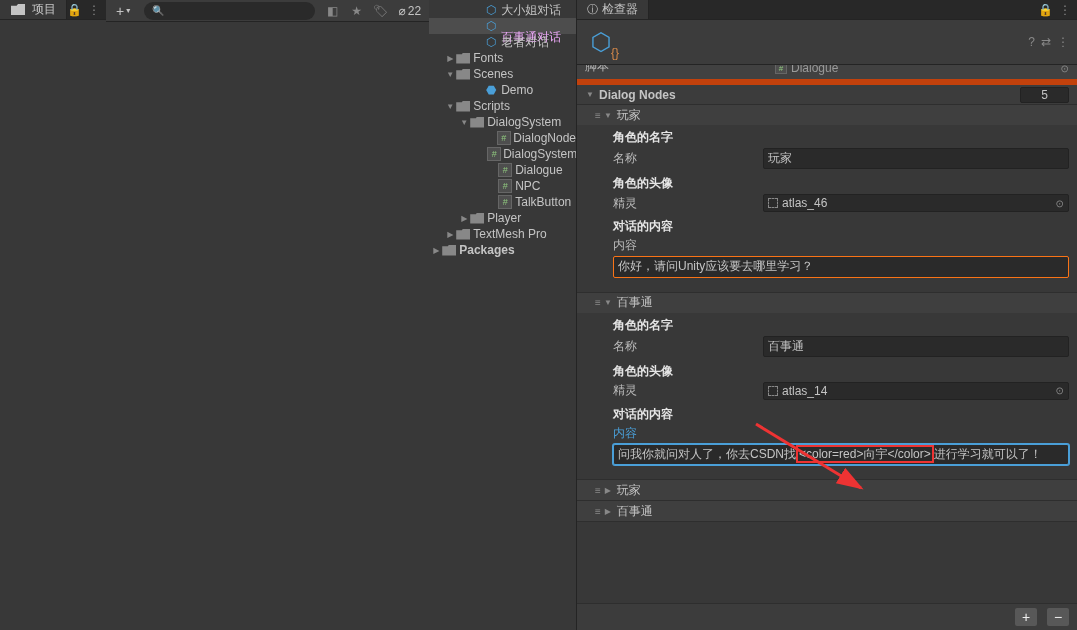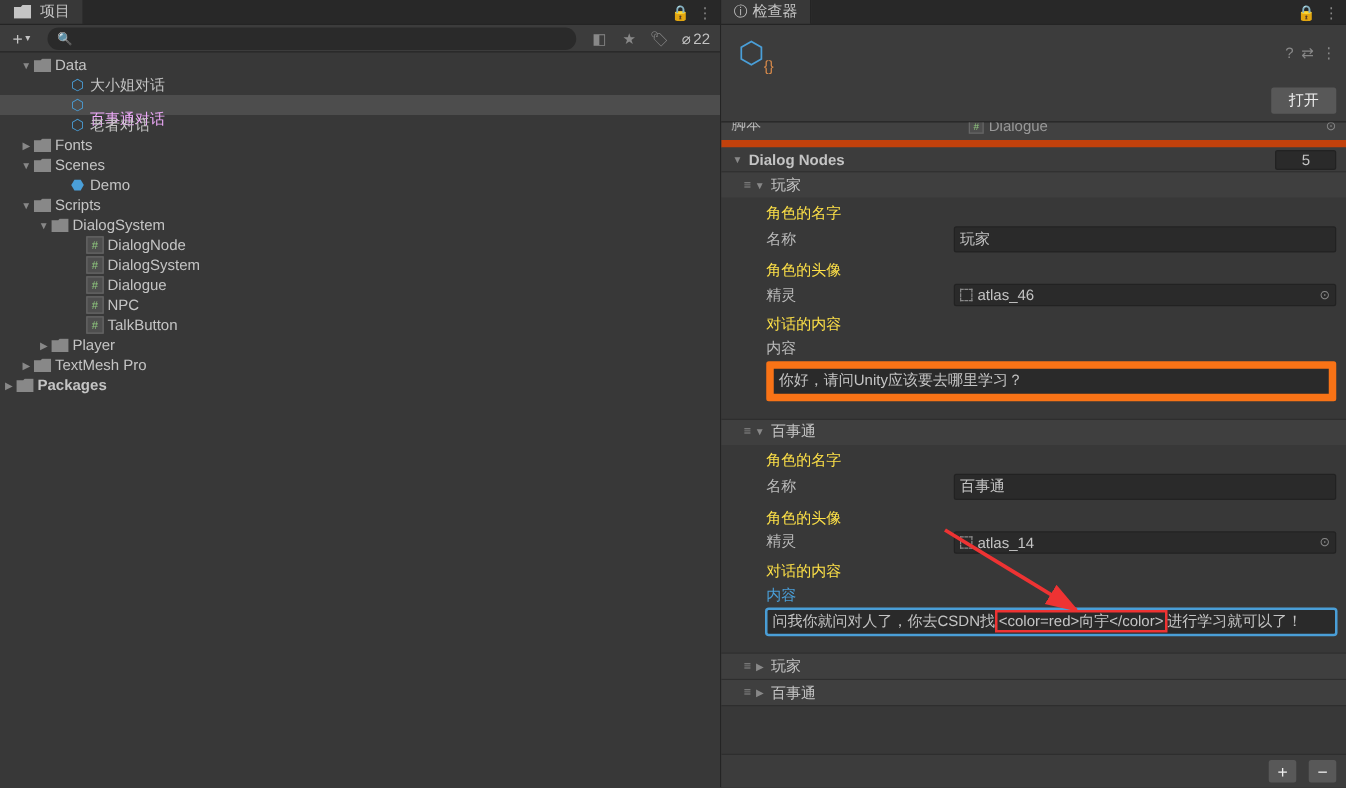--- a/index.html
+++ b/index.html
@@ -1,19 +1,19 @@
 <!DOCTYPE html>
 <html><head>
   <meta charset="utf-8">
   <style>
     * { margin: 0; padding: 0; box-sizing: border-box; font-family: "Microsoft YaHei", Arial, sans-serif; font-size: 12px; }
     body { background: #383838; color: #c4c4c4; width: 1077px; height: 630px; overflow: hidden; display: flex; }
     
     
-    .left-panel { width: 577px; height: 100%; background: #383838; border-right: 1px solid #242424; display: flex; flex-direction: column; }
+    .left-panel { width: 577px; height: 100%; background: #383838; border-right: 1px solid #242424; display: flex; }
     
     
     .tab-bar { height: 20px; background: #282828; display: flex; align-items: center; border-bottom: 1px solid #242424; }
     .tab { background: #383838; padding: 2px 10px; display: flex; align-items: center; gap: 4px; border-right: 1px solid #242424; height: 100%; }
     .tab-spacer { flex: 1; }
     
     
     .toolbar { height: 22px; background: #3c3c3c; display: flex; align-items: center; gap: 4px; padding: 0 4px; border-bottom: 1px solid #242424; }
     .tb-btn { padding: 0 6px; height: 18px; display: flex; align-items: center; gap: 2px; color: #c4c4c4; border-radius: 2px; }
     .search-box { flex: 1; background: #2a2a2a; border-radius: 10px; height: 18px; display: flex; align-items: center; padding: 0 8px; margin: 0 4px; }
@@ -59,30 +59,30 @@
     
     .section-bar { display: flex; align-items: center; padding: 2px 8px; background: #3c3c3c; height: 20px; border-bottom:1px solid #2e2e2e;}
     .section-bar .arrow { margin-right:4px; }
     .count-box { background: #2a2a2a; padding: 0 20px; border-radius: 2px; margin-left: auto; border:1px solid #222;}
     
     .node { border-bottom: 1px solid #2e2e2e; }
     .node-hdr { display: flex; align-items: center; padding: 2px 8px 2px 18px; background: #3f3f3f; height: 20px; gap: 4px;}
     .node-hdr .bars { color:#888; letter-spacing:-2px; font-size:10px;}
     .node-body { padding: 4px 8px 8px 36px; }
     .fgroup { margin-bottom: 6px; }
-    .fgroup-title { color: #fde047; font-weight: normal; margin-bottom: 2px; }
+    .fgroup-title { color: #e5e5e5; font-weight: bold; margin-bottom: 2px; }
     .frow { display: flex; align-items: center; margin-bottom: 2px; }
     .flabel { flex: 0 0 150px; color: #bbb; }
     .flabel.link { color: #4a9fd8; }
     .ffield { flex: 1; }
     .tinput { background: #2a2a2a; border: 1px solid #222; color: #c4c4c4; padding: 1px 4px; width: 100%; border-radius: 2px; font-size:12px;}
     .obj-field { background: #2a2a2a; border: 1px solid #222; color: #c4c4c4; padding: 1px 4px; width: 100%; border-radius: 2px; display: flex; align-items: center; gap: 4px; }
     .obj-target { margin-left: auto; color: #888; font-size: 10px; }
     .atlas-dot { width:10px; height:10px; border:1px dashed #888; display:inline-block;}
-    .tarea { background: #2a2a2a; border: 6px solid #f97316; color: #c4c4c4; padding: 2px 4px; width: 100%; border-radius: 2px; min-height: 18px; font-size:12px; line-height:1.3;}
+    .tarea { background: #2a2a2a; border: 1px solid #f97316; color: #c4c4c4; padding: 2px 4px; width: 100%; border-radius: 2px; min-height: 18px; font-size:12px; line-height:1.3;}
     .tarea.hl { border: 1px solid #4a9fd8; box-shadow: 0 0 0 1px #4a9fd8; }
     .highlight-box { border: 2px solid #e33; padding: 0 1px; display: inline; }
     
     
     .list-footer { display:flex; justify-content:flex-end; padding:4px 8px; gap:10px; background:#3c3c3c; border-top:1px solid #2e2e2e; margin-top:auto;}
     .list-footer .btn { background:#585858; width:22px; height:18px; display:flex; align-items:center; justify-content:center; border-radius:2px; color:#eee; font-size:14px;}
     
     .insp-scroll { flex:1; overflow-y:auto; display:flex; flex-direction:column;}
     
     
@@ -118,27 +118,20 @@
     </div>
     <div class="icon-btn">◧</div>
     <div class="icon-btn">★</div>
     <div class="icon-btn">🏷</div>
     <div class="vis-count">
       <span>⌀</span>
       <span>22</span>
     </div>
   </div>
   <div class="tree">
-    <div class="tree-row indent-1">
-        <span class="arrow down"></span>
-        <span class="tree-icon">
-          <span class="folder-icon closed"></span>
-        </span>
-        <span class="tree-label">Data</span>
-      </div>
     <div class="tree-row indent-3">
         <span class="arrow blank"></span>
         <span class="tree-icon prefab-icon">⬡</span>
         <span class="tree-label">大小姐对话</span>
       </div>
     <div class="tree-row indent-3 selected">
         <span class="arrow blank"></span>
         <span class="tree-icon prefab-icon">⬡</span>
         <span class="tree-label">百事通对话</span>
       </div>
@@ -251,23 +244,20 @@
   </div>
 
   <div class="insp-header" style="flex-wrap:wrap;">
     <div style="display:flex;align-items:center;gap:8px;width:100%;">
       <div class="asset-icon">⬡<span class="sub">{}</span></div>
       <div class="hdr-icons">
         <span class="glyph">?</span>
         <span class="glyph">⇄</span>
         <span class="glyph">⋮</span>
       </div>
-    </div>
-    <div style="width:100%;display:flex;justify-content:flex-end;margin-top:4px;">
-      <button class="open-btn">打开</button>
     </div>
   </div>
 
   <div class="insp-scroll">
     <div class="comp-row">
       <span class="comp-label">脚本</span>
       <span class="comp-val script-ref">
         <span class="script-icon" style="width:12px;height:12px;font-size:8px;">#</span>
         <span>Dialogue</span>
         <span class="obj-target">⊙</span>

